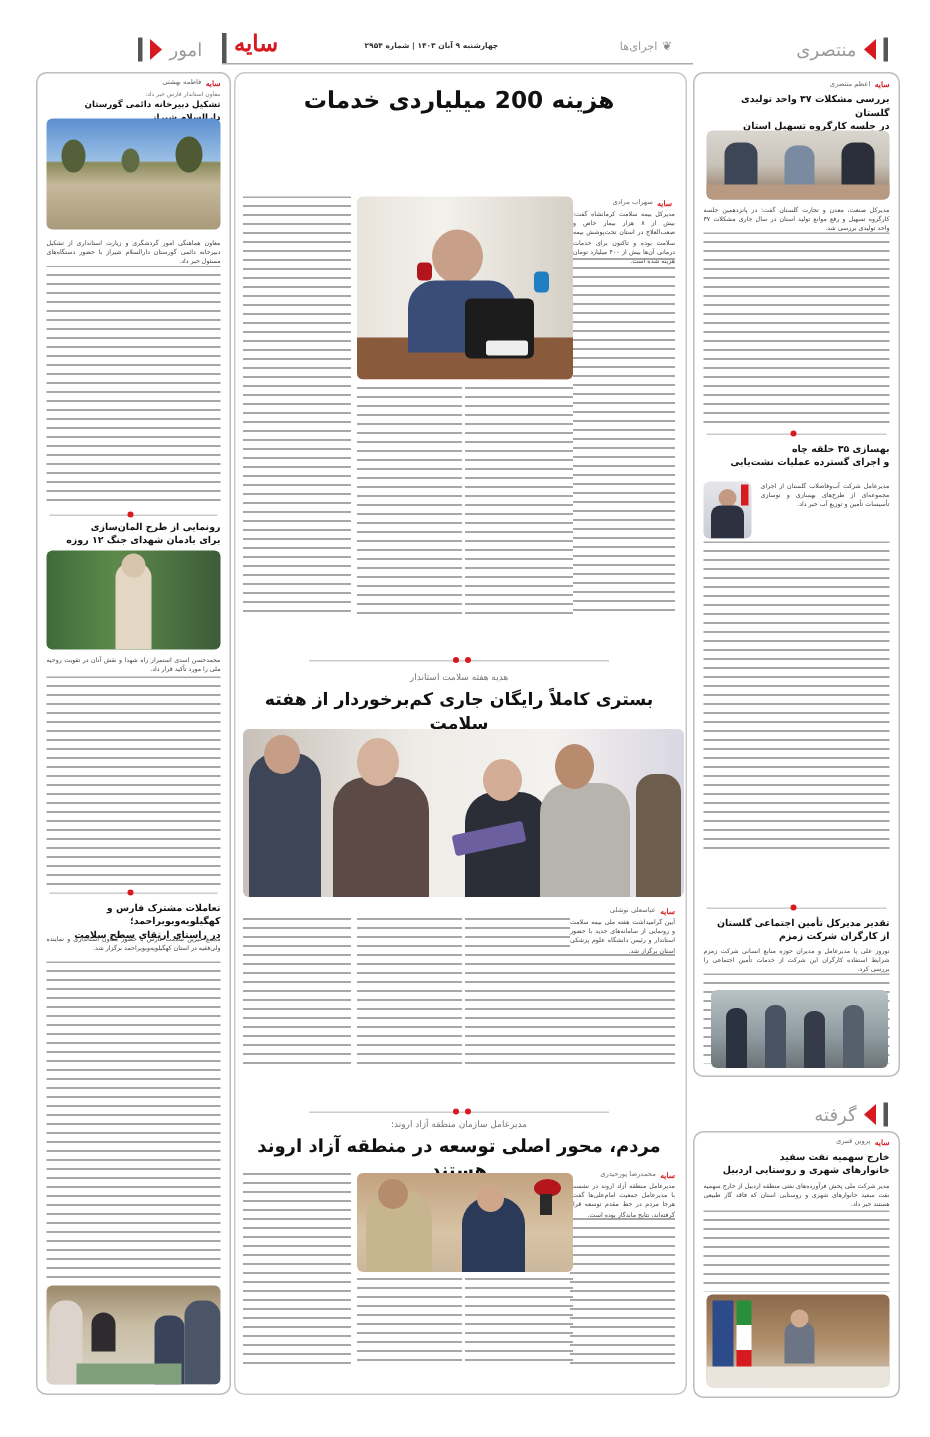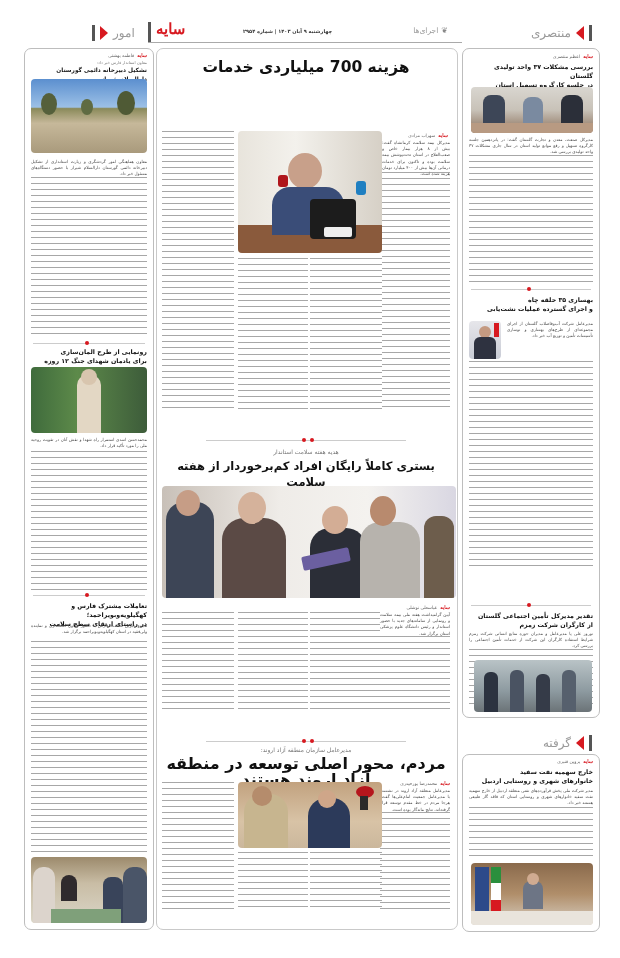--- a/index.html
+++ b/index.html
@@ -123,21 +123,21 @@
     <div class="abs" style="left:20px;top:4px;width:10px;height:50px;background:linear-gradient(180deg,#2a8f3d 0 33%,#fff 33% 66%,#d71920 66%);"></div>
     <div class="abs" style="left:52px;top:18px;width:20px;height:28px;background:#6d7585;border-radius:8px 8px 0 0;"></div>
     <div class="abs" style="left:56px;top:10px;width:12px;height:12px;border-radius:50%;background:#d0ab91;"></div>
     <div class="abs" style="left:0;bottom:0;width:100%;height:14px;background:#e9e4dc;"></div>
   </div>
 </div>
 
 <div class="box" style="left:156px;top:48px;width:300px;height:880px;border-color:#c9c9c9;"></div>
 
 <div class="abs main-title" style="left:160px;top:56px;width:292px;font-size:15.5px;line-height:22px;">
-  <div>هزینه 700 میلیاردی خدمات</div>
+  <div>هزینه 200 میلیاردی خدمات</div>
 </div>
 
 <div class="byline abs" style="right:172px;top:132px;">
   <span class="logo">سایه</span>
   <span>سهراب مرادی</span>
 </div>
 <div class="abs body-text" style="right:170px;top:140px;width:68px;">مدیرکل بیمه سلامت کرمانشاه گفت: بیش از ۸ هزار بیمار خاص و صعب‌العلاج در استان تحت‌پوشش بیمه سلامت بوده و تاکنون برای خدمات درمانی آن‌ها بیش از ۴۰۰ میلیارد تومان هزینه شده است.</div>
 <div class="abs lines" style="right:170px;top:172px;width:68px;height:240px;"></div>
 
 <div class="photo" style="left:238px;top:131px;width:144px;height:122px;background:linear-gradient(90deg,#e8e4dc 0%,#f3f1ec 40%,#d6d0c6 100%);">
@@ -153,21 +153,21 @@
 <div class="abs lines" style="left:162px;top:131px;width:72px;height:280px;"></div>
 <div class="abs lines" style="left:310px;top:258px;width:72px;height:154px;"></div>
 <div class="abs lines" style="left:238px;top:258px;width:70px;height:154px;"></div>
 
 <div class="divider" style="left:206px;top:440px;width:200px;">
     <span class="dot" style="left:96px;"></span>
     <span class="dot" style="left:104px;"></span>
   </div>
 
 <div class="abs kicker" style="left:160px;top:448px;width:292px;text-align:center;font-size:6px;">هدیه هفته سلامت استاندار</div>
-<div class="abs main-title" style="left:160px;top:458px;width:292px;font-size:11.5px;line-height:16px;">بستری کاملاً رایگان افراد کم‌برخوردار از هفته سلامت</div>
+<div class="abs main-title" style="left:160px;top:458px;width:292px;font-size:11.5px;line-height:16px;">بستری کاملاً رایگان جاری کم‌برخوردار از هفته سلامت</div>
 
 <div class="photo" style="left:162px;top:486px;width:294px;height:112px;background:linear-gradient(90deg,#c8c0b8 0%,#efece8 40%,#f4f2ef 70%,#d9d7e2 100%);">
   <div class="abs" style="left:4px;top:16px;width:48px;height:96px;background:#3d4556;border-radius:18px 18px 0 0;"></div>
   <div class="abs" style="left:14px;top:4px;width:24px;height:26px;border-radius:50%;background:#c69d86;"></div>
   <div class="abs" style="left:60px;top:32px;width:64px;height:80px;background:#5b4a45;border-radius:22px 22px 0 0;"></div>
   <div class="abs" style="left:76px;top:6px;width:28px;height:32px;border-radius:50%;background:#d5b29b;"></div>
   <div class="abs" style="left:148px;top:42px;width:56px;height:70px;background:#2b2e37;border-radius:20px 20px 0 0;"></div>
   <div class="abs" style="left:160px;top:20px;width:26px;height:28px;border-radius:50%;background:#d3ad95;"></div>
   <div class="abs" style="left:198px;top:36px;width:60px;height:76px;background:#b7b3ad;border-radius:20px 20px 0 0;"></div>
   <div class="abs" style="left:208px;top:10px;width:26px;height:30px;border-radius:50%;background:#b88a6e;"></div>
@@ -184,21 +184,21 @@
 <div class="abs lines" style="left:310px;top:612px;width:70px;height:102px;"></div>
 <div class="abs lines" style="left:238px;top:612px;width:70px;height:102px;"></div>
 <div class="abs lines" style="left:162px;top:612px;width:72px;height:102px;"></div>
 
 <div class="divider" style="left:206px;top:741px;width:200px;">
     <span class="dot" style="left:96px;"></span>
     <span class="dot" style="left:104px;"></span>
   </div>
 
 <div class="abs kicker" style="left:160px;top:746px;width:292px;text-align:center;font-size:6px;">مدیرعامل سازمان منطقه آزاد اروند:</div>
-<div class="abs main-title" style="left:160px;top:756px;width:292px;font-size:16px;line-height:16px;">مردم، محور اصلی توسعه در منطقه آزاد اروند هستند</div>
+<div class="abs main-title" style="left:160px;top:756px;width:292px;font-size:12px;line-height:16px;">مردم، محور اصلی توسعه در منطقه آزاد اروند هستند</div>
 
 <div class="byline abs" style="right:170px;top:780px;">
   <span class="logo">سایه</span>
   <span>محمدرضا پورحیدری</span>
 </div>
 <div class="abs body-text" style="right:170px;top:788px;width:70px;">مدیرعامل منطقه آزاد اروند در نشست با مدیرعامل جمعیت امام‌علی‌ها گفت: هرجا مردم در خط مقدم توسعه قرار گرفته‌اند، نتایج ماندگار بوده است.</div>
 <div class="abs lines" style="right:170px;top:812px;width:70px;height:100px;"></div>
 
 <div class="photo" style="left:238px;top:782px;width:144px;height:66px;background:linear-gradient(180deg,#c2a27f 0%,#d8c3a6 60%,#cbb79c 100%);">
   <div class="abs" style="left:6px;top:12px;width:44px;height:54px;background:#c7b58f;border-radius:18px 18px 0 0;"></div>

